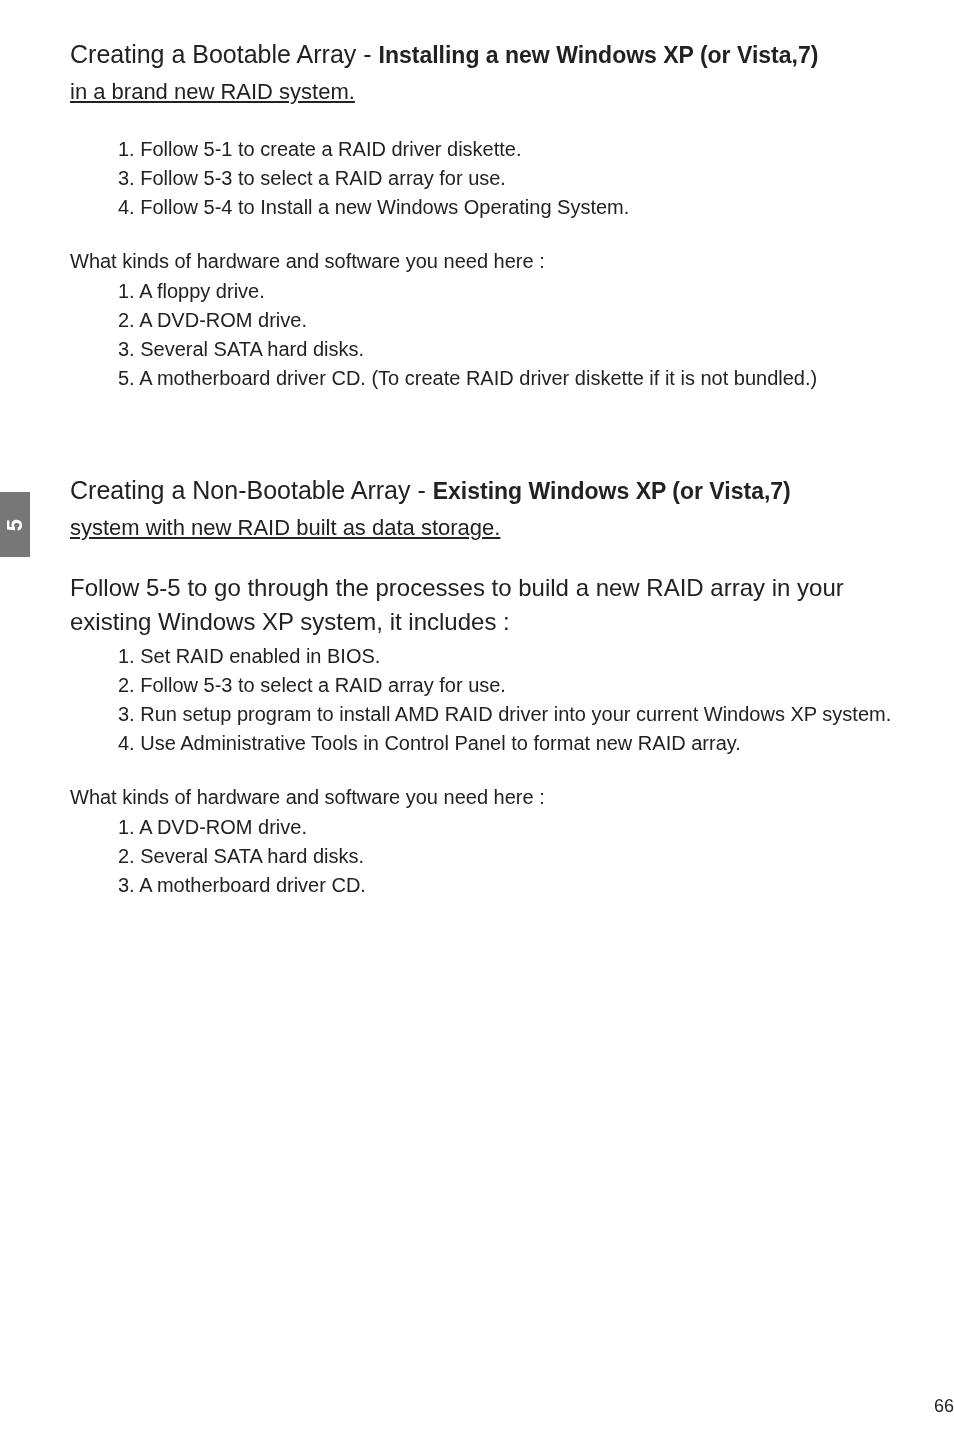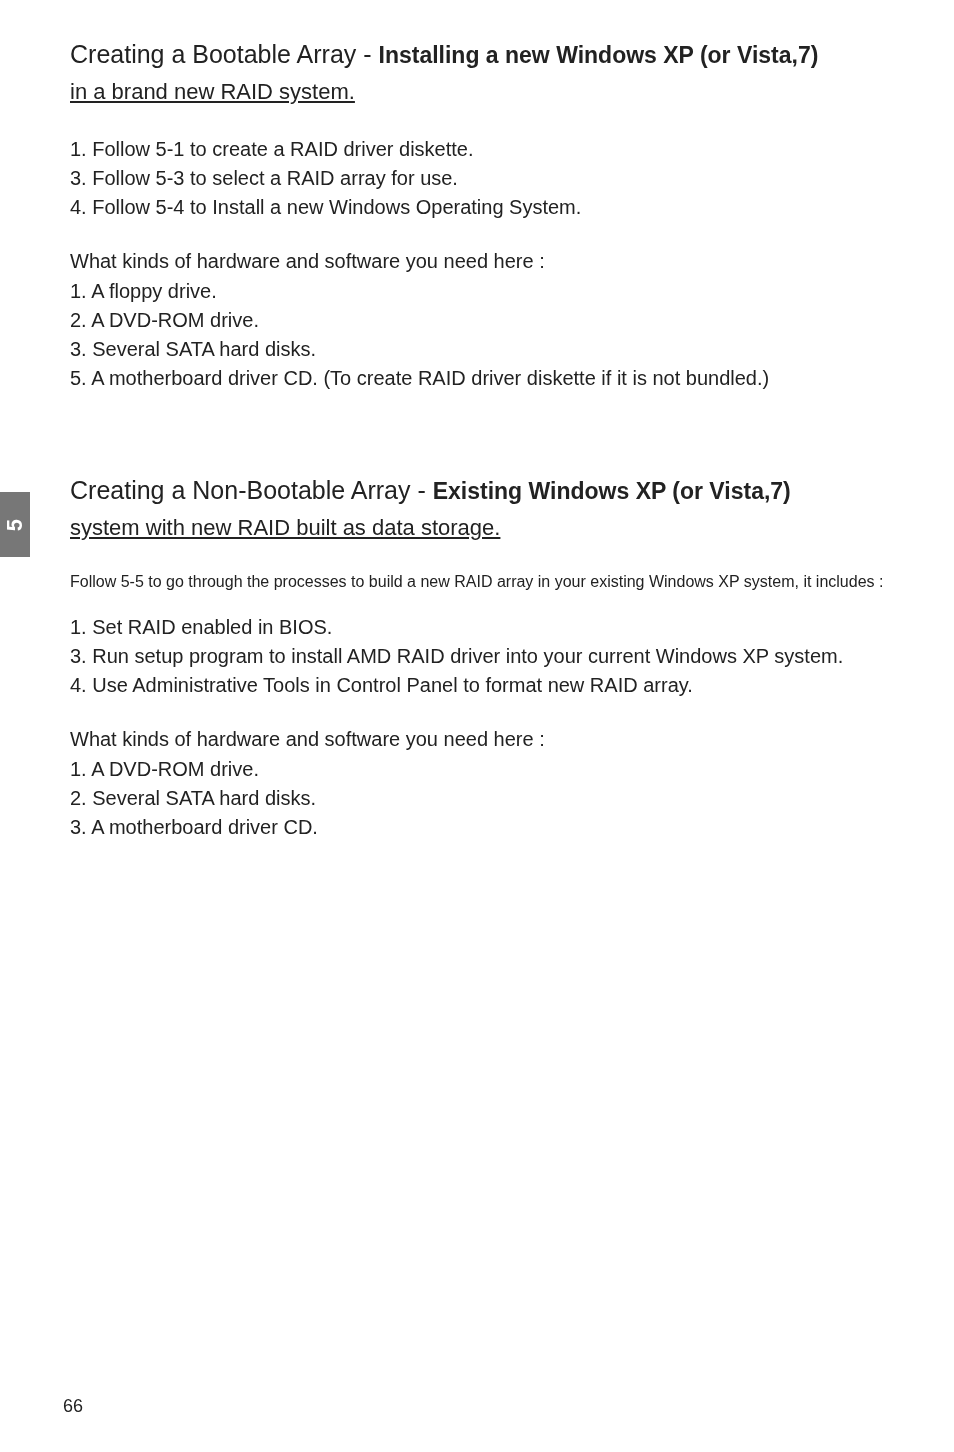--- a/index.html
+++ b/index.html
@@ -46,20 +46,21 @@
       font-size: 23px;
       font-weight: bold;
     }
     .sub-line {
       font-size: 22px;
       margin-bottom: 30px;
       text-decoration: underline;
     }
     .list-block {
       margin-bottom: 28px;
+      margin-left: 48px;
     }
     .list-item {
       font-size: 20px;
       line-height: 1.45;
     }
     .list-item-indent {
       font-size: 20px;
       line-height: 1.45;
       padding-left: 34px;
       text-indent: -34px;
@@ -69,28 +70,28 @@
     }
     .prompt-line {
       font-size: 20px;
       margin-bottom: 4px;
     }
     .page-number {
       position: absolute;
       bottom: 35px;
       left: 16px;
       right: 0;
-      text-align: left;
+      text-align: right;
       font-size: 18px;
       padding-left: 47px;
     }
     .intro-para {
-      font-size: 16px;
+      font-size: 24px;
       line-height: 1.4;
-      margin-bottom: 20px;
+      margin-bottom: 4px;
     }
   </style>
 </head>
 <body>
 
 <div class="side-tab">
   <span>5</span>
 </div>
 
 <div class="heading-line">
@@ -115,20 +116,21 @@
 <div class="section-gap"></div>
 
 <div class="heading-line">
   <span class="heading-bold">Creating a Non-Bootable Array - </span><span class="heading-normal">Existing Windows XP (or Vista,7)</span>
 </div>
 <div class="sub-line">system with new RAID built as data storage.</div>
 
 <div class="intro-para">Follow 5-5 to go through the processes to build a new RAID array in your existing Windows XP system, it includes :</div>
 <div class="list-block">
   <div class="list-item">1. Set RAID enabled in BIOS.</div>
+  <div class="list-item">2. Follow 5-3 to select a RAID array for use.</div>
   <div class="list-item-indent">3. Run setup program to install AMD RAID driver into your current Windows XP system.</div>
   <div class="list-item">4. Use Administrative Tools in Control Panel to format new RAID array.</div>
 </div>
 
 <div class="prompt-line">What kinds of hardware and software you need here :</div>
 <div class="list-block">
   <div class="list-item">1. A DVD-ROM drive.</div>
   <div class="list-item">2. Several SATA hard disks.</div>
   <div class="list-item">3. A motherboard driver CD.</div>
 </div>

